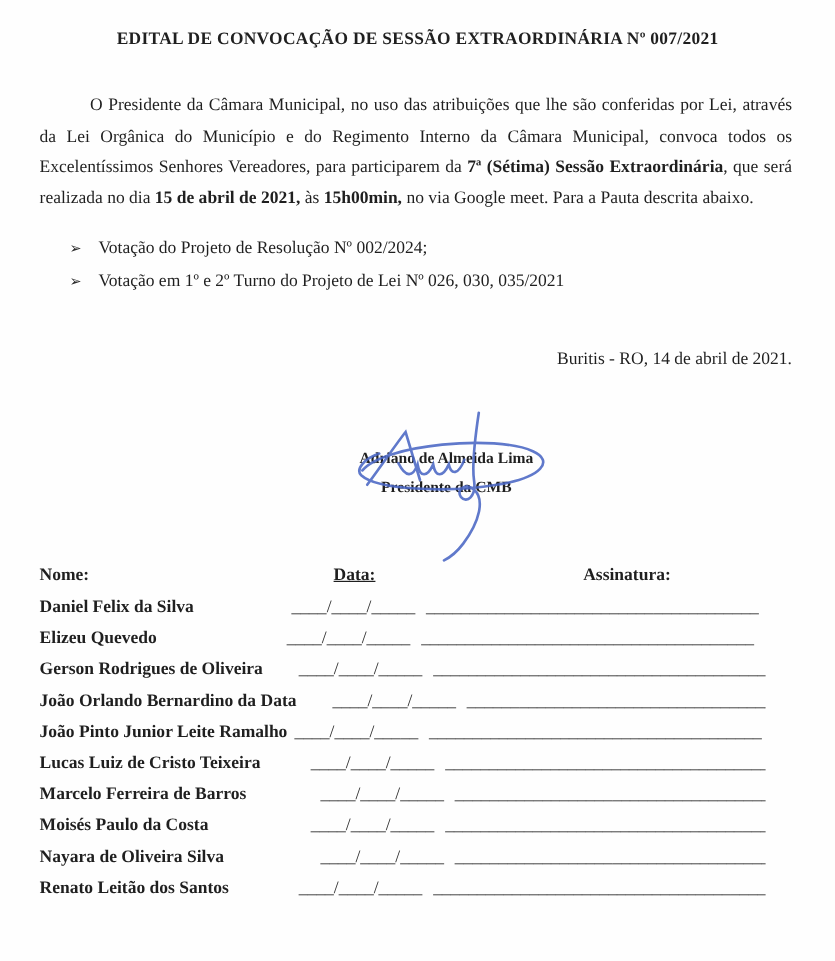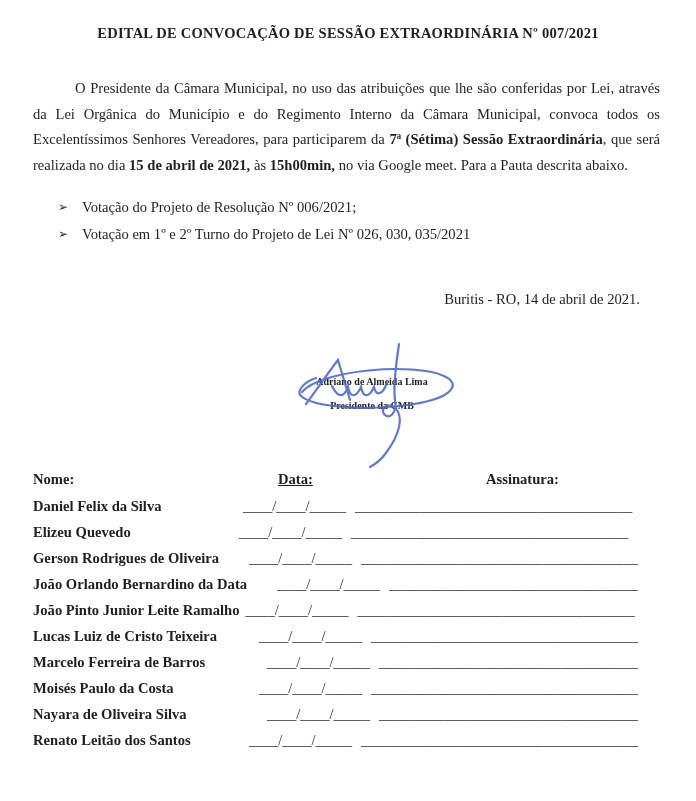--- a/index.html
+++ b/index.html
@@ -13,24 +13,24 @@
     font-size:14.5px;letter-spacing:.25px;line-height:20px;
   }
   .intro{
     margin:33px 36px 0 33px;font-size:14.6px;line-height:25.6px;
     text-align:justify;text-indent:42px;
   }
   .bold{font-weight:bold;margin-top:12px;}
   .agenda{margin:16px 36px 0 58px;font-size:14.6px;}
   .agenda-item{display:flex;line-height:27px;}
   .bullet{flex:none;width:24px;font-size:12px;line-height:27px;color:#2a2a2a;}
-  .dateline{margin-top:41px;padding-right:56px;text-align:right;font-size:14.6px;line-height:20px;}
+  .dateline{margin-top:41px;padding-right:36px;text-align:right;font-size:14.6px;line-height:20px;}
   .sig-block{
     width:fit-content;margin:62px auto 0 auto;transform:translateX(24px);
-    text-align:center;font-weight:bold;font-size:10px;position:relative;z-index:1;
+    text-align:center;font-weight:bold;font-size:13px;position:relative;z-index:1;
   }
   .sig-name{line-height:21px;}
   .sig-role{line-height:21px;margin-top:3px;}
   .sig-svg{position:absolute;left:286px;top:338px;z-index:3;pointer-events:none;}
   .roster{margin:50px 58px 0 33px;font-size:14.6px;}
   .roster-header{display:flex;font-weight:bold;line-height:26px;margin-bottom:2px;white-space:nowrap;}
   .h-name{flex:none;width:205px;}
   .h-date{flex:none;width:110px;padding-left:40px;text-decoration:underline;}
   .h-sig{flex:none;padding-left:98px;}
   .row{display:flex;line-height:25.9px;white-space:nowrap;overflow:hidden;}
@@ -50,21 +50,21 @@
 
 <div class="page">
 
   <div class="title">EDITAL DE CONVOCAÇÃO DE SESSÃO EXTRAORDINÁRIA Nº 007/2021</div>
 
   <p class="intro"><span>O Presidente da Câmara Municipal, no uso das atribuições que lhe são conferidas por Lei, através da Lei Orgânica do Município e do Regimento Interno da Câmara Municipal, convoca todos os Excelentíssimos Senhores Vereadores, para participarem da </span><span class="bold">7ª (Sétima) Sessão Extraordinária</span><span>, que será realizada no dia </span><span class="bold">15 de abril de 2021,</span><span> às </span><span class="bold">15h00min,</span><span> no via Google meet. Para a Pauta descrita abaixo.</span></p>
 
   <div class="agenda">
     <div class="agenda-item">
       <span class="bullet">➢</span>
-      <span>Votação do Projeto de Resolução Nº 006/2021;</span>
+      <span>Votação do Projeto de Resolução Nº 002/2024;</span>
     </div>
     <div class="agenda-item">
       <span class="bullet">➢</span>
       <span>Votação em 1º e 2º Turno do Projeto de Lei Nº 026, 030, 035/2021</span>
     </div>
   </div>
 
   <div class="dateline">Buritis - RO, 14 de abril de 2021.</div>
 
   <div class="sig-block">

